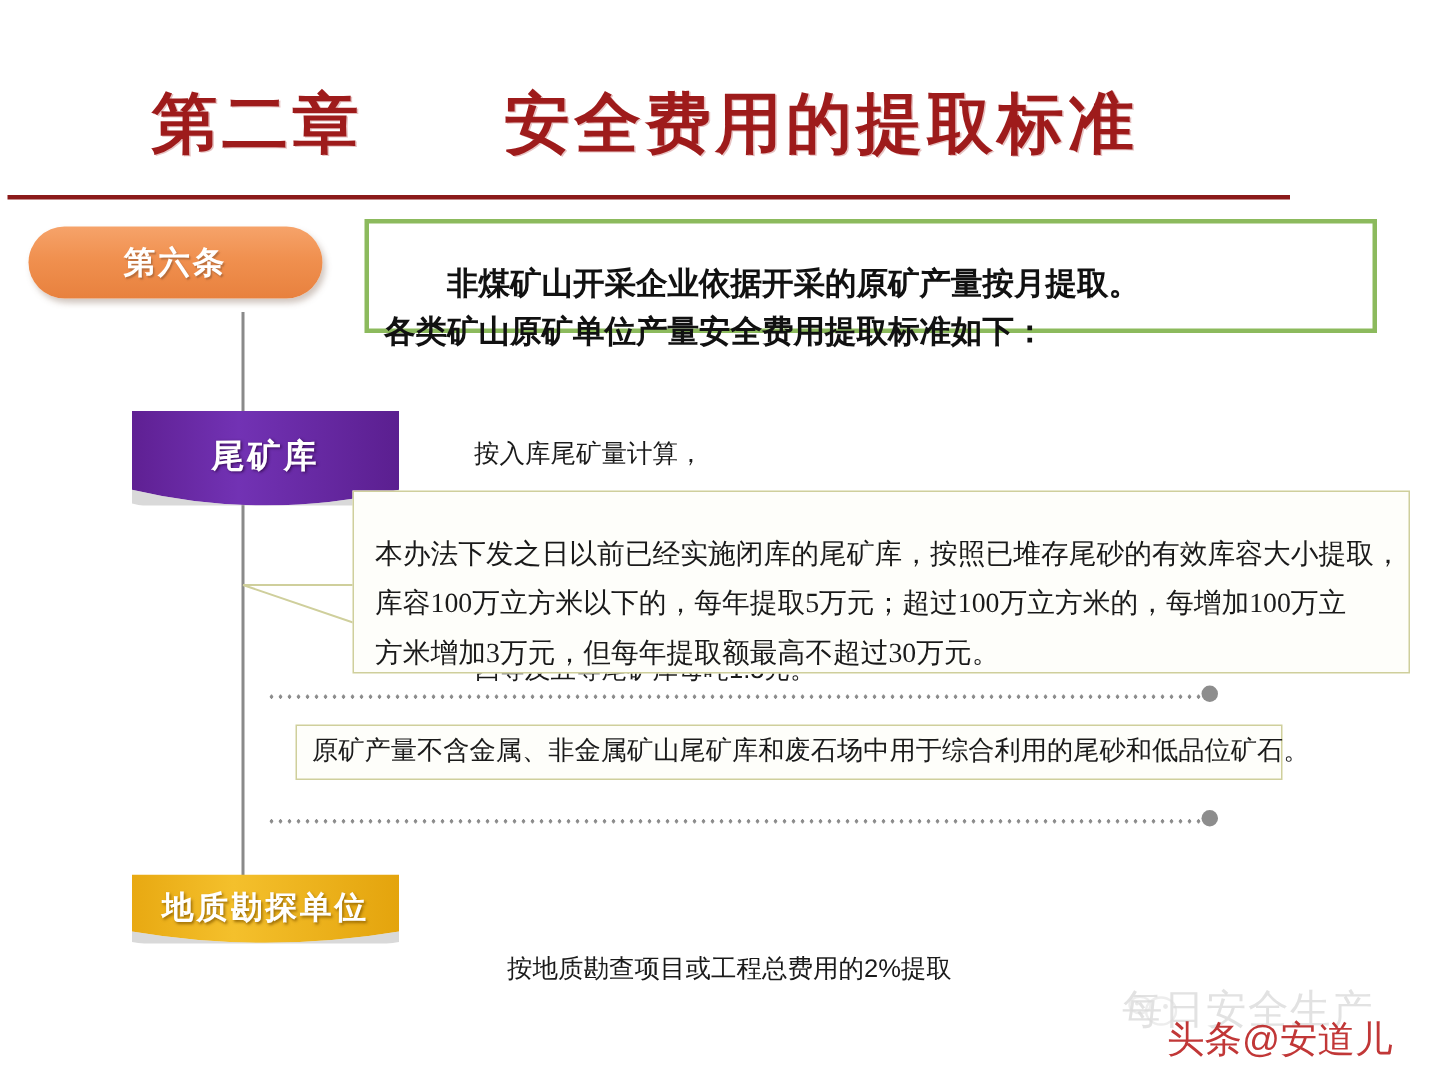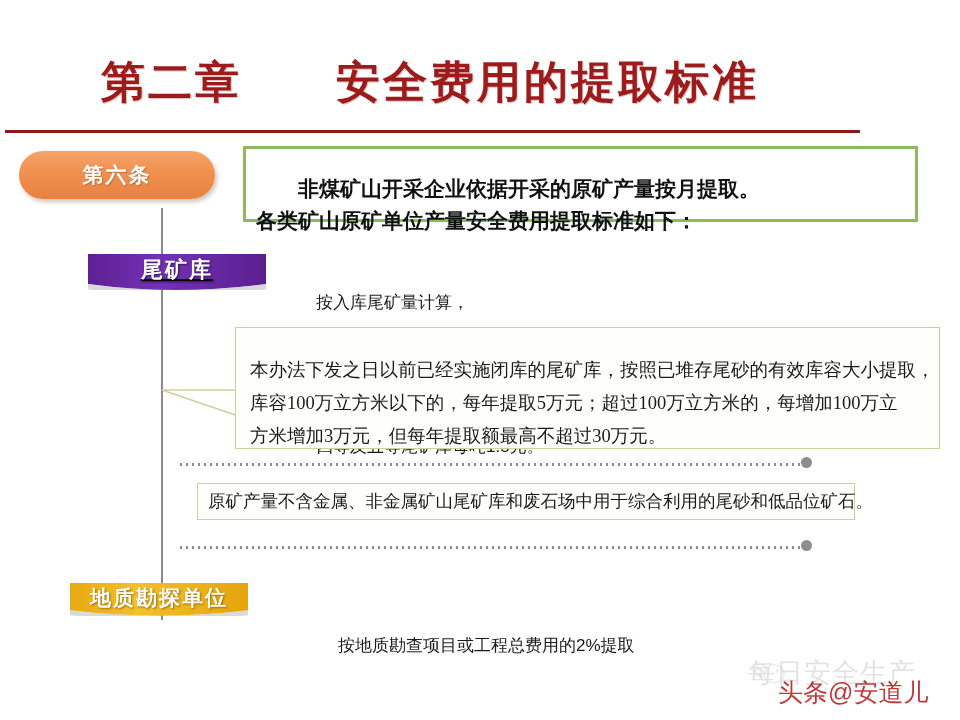--- a/index.html
+++ b/index.html
@@ -140,35 +140,34 @@
   .ribbon .ribbon-label {
     position: relative;
     z-index: 3;
     font-family: "Liberation Serif", "DejaVu Serif", serif;
     font-weight: bold;
     color: #ffffff;
     letter-spacing: 2px;
   }
   #ribbon-tailings {
     left: 88px;
-    top: 254px;
+    top: 274px;
     width: 178px;
-    height: 36px;
-    text-decoration: underline;
+    height: 63px;
   }
   #ribbon-tailings .ribbon-label {
     font-size: 22px;
     text-shadow: 1px 1px 2px rgba(40,0,60,0.75);
     margin-top: -4px;
   }
   #ribbon-geo {
-    left: 70px;
+    left: 88px;
     top: 583px;
     width: 178px;
-    height: 33px;
+    height: 46px;
   }
   #ribbon-geo .ribbon-label {
     font-size: 21px;
     color: #ffffff;
     text-shadow: 1px 1px 2px rgba(140,95,0,0.85);
     margin-top: -3px;
   }
 
   
   .plain-text {

